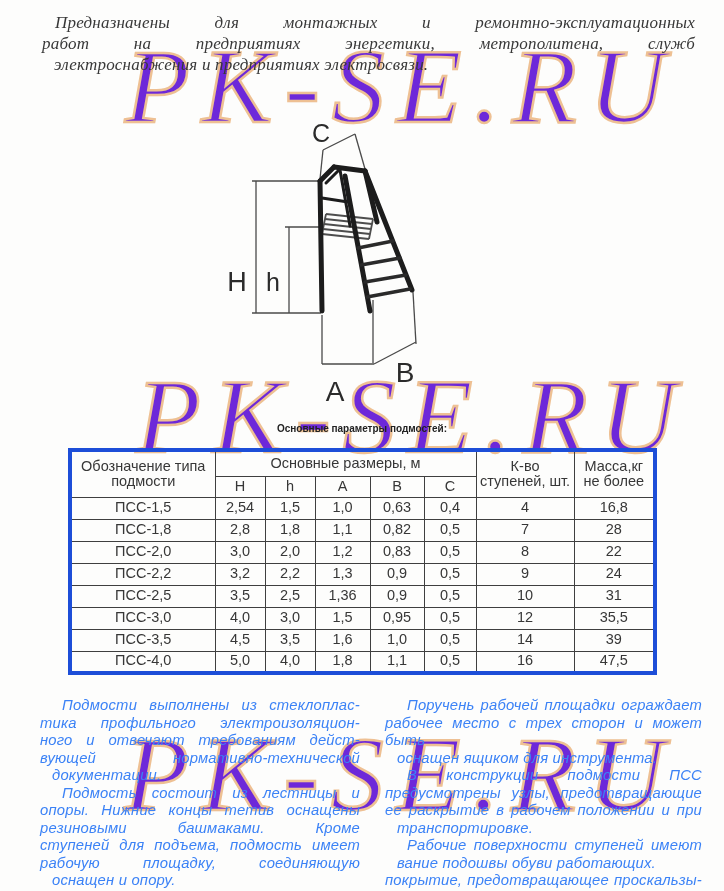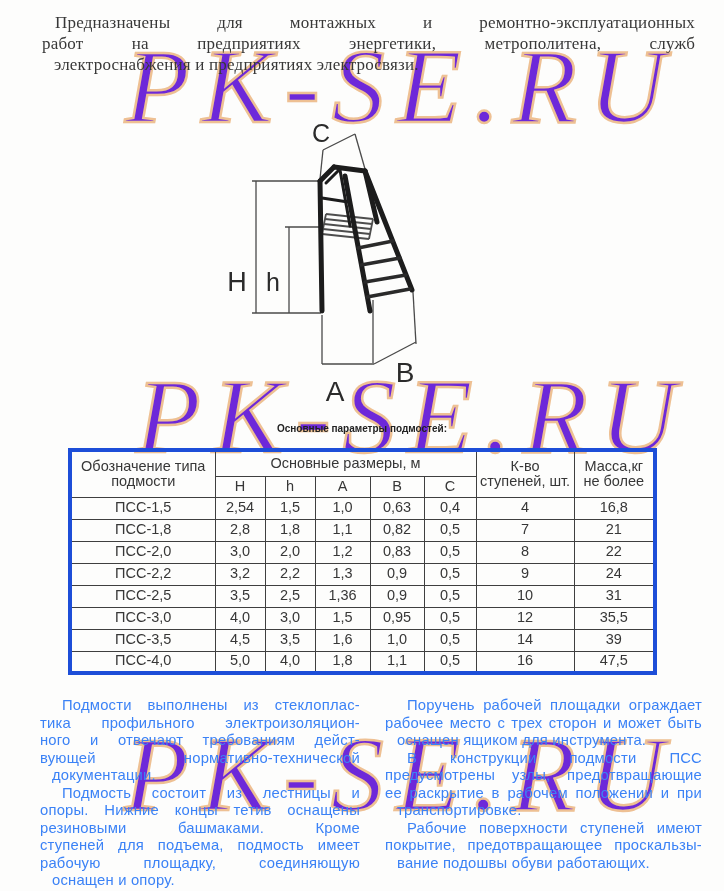--- a/index.html
+++ b/index.html
@@ -26,21 +26,21 @@
     line-height: 1;
   }
 
   
   .intro {
     left: 42px; top: 12px; width: 653px;
     font-family: "Liberation Serif", serif;
     font-size: 17px; line-height: 21px;
     color: #383838; letter-spacing: .2px;
   }
-  .ln { text-align: justify; text-align-last: justify; }
+  .ln { text-align: justify; text-align-last: justify; font-style: italic; }
   .ln-end { text-align-last: left; margin-left: 12px; }
   .indent-s { text-indent: 13px; }
   .indent-m { text-indent: 22px; }
 
   
   .diagram { left: 222px; top: 108px; }
   .dim { stroke: #4a4a4a; stroke-width: 1.3; fill: none; }
   .member { stroke: #1c1c1c; stroke-width: 5; fill: none; stroke-linecap: round; }
   .member-thin { stroke: #1c1c1c; stroke-width: 3; fill: none; stroke-linecap: round; }
   .step { stroke: #2a2a2a; stroke-width: 3.5; fill: none; stroke-linecap: round; }
@@ -185,21 +185,21 @@
         <td>16,8</td>
       </tr>
       <tr class="data-row">
         <td>ПСС-1,8</td>
         <td>2,8</td>
         <td>1,8</td>
         <td>1,1</td>
         <td>0,82</td>
         <td>0,5</td>
         <td>7</td>
-        <td>21</td>
+        <td>28</td>
       </tr>
       <tr class="data-row">
         <td>ПСС-2,0</td>
         <td>3,0</td>
         <td>2,0</td>
         <td>1,2</td>
         <td>0,83</td>
         <td>0,5</td>
         <td>8</td>
         <td>22</td>
@@ -282,18 +282,18 @@
       <div class="ln ln-end">оснащен ящиком для инструмента.</div>
     </div>
     <div>
       <div class="ln indent-m">В конструкции подмости ПСС</div>
       <div class="ln">предусмотрены узлы, предотвращающие</div>
       <div class="ln">ее раскрытие в рабочем положении и при</div>
       <div class="ln ln-end">транспортировке.</div>
     </div>
     <div>
       <div class="ln indent-m">Рабочие поверхности ступеней имеют</div>
+      <div class="ln ln-end">вание подошвы обуви работающих.</div>
       <div class="ln">покрытие, предотвращающее проскальзы-</div>
-      <div class="ln ln-end">вание подошвы обуви работающих.</div>
     </div>
   </div>
 
 </div>
 
 </body></html>

